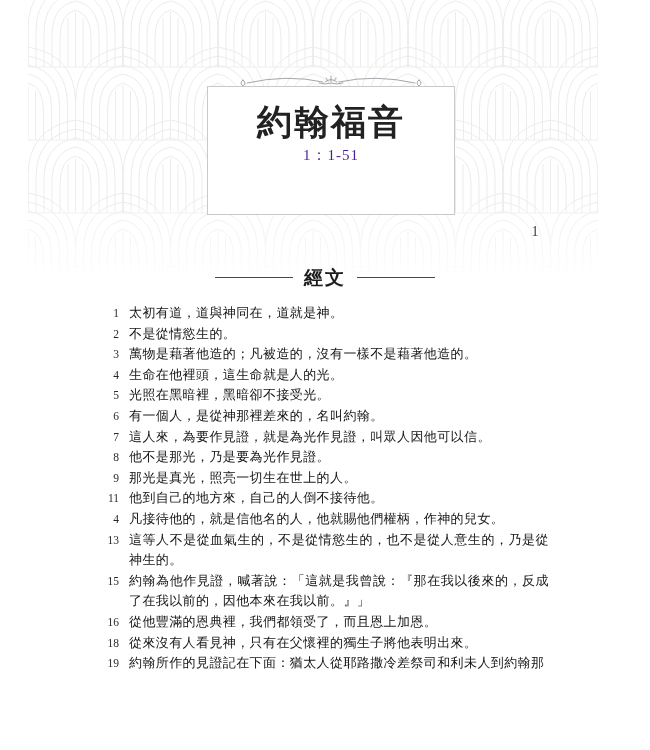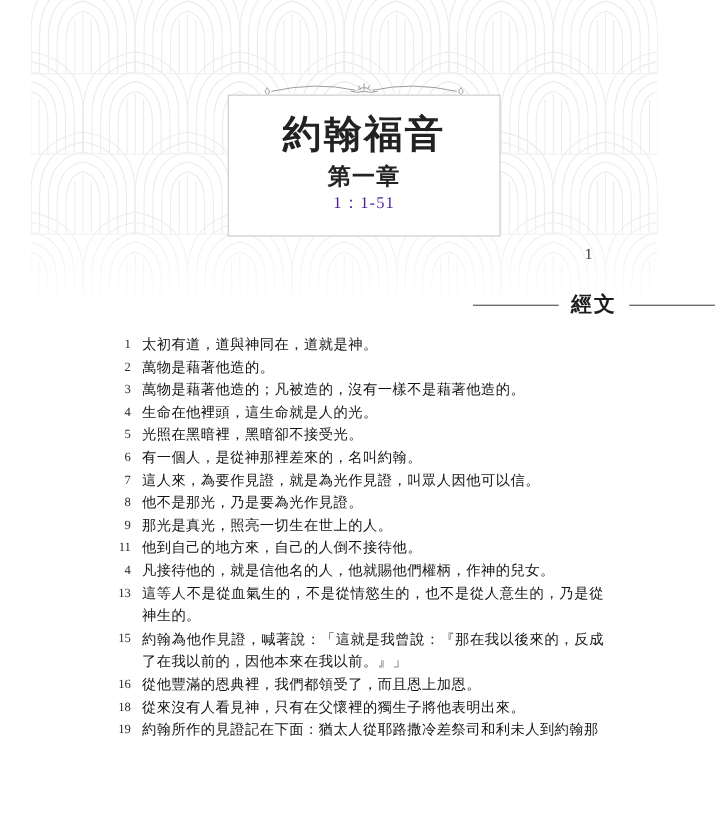--- a/index.html
+++ b/index.html
@@ -100,21 +100,21 @@
   }
 
   
   #section-heading {
     position: absolute;
     left: 0;
     top: 268px;
     width: 650px;
     display: flex;
     align-items: center;
-    justify-content: flex-end;
+    justify-content: center;
     gap: 11px;
   }
   #section-heading .rule {
     display: block;
     width: 78px;
     height: 1px;
     background: #4a4a4a;
   }
   #section-heading .heading-text {
     font-size: 19px;
@@ -226,40 +226,39 @@
         <path d="M129,6 L127,9"></path>
         <path d="M112,11 Q118,13 124,11 Q130,13 136,11"></path>
         <path d="M36,8 Q32,11 36,14 Q40,11 36,8"></path>
         <path d="M212,8 Q216,11 212,14 Q208,11 212,8"></path>
       </g>
     </svg>
   </div>
 
   <div id="title-card">
     <h1 class="book-title">約翰福音</h1>
-    <h2 class="chapter-title">第一章</h2>
     <p class="verse-range">1：1-51</p>
   </div>
 
   <div id="page-number">1</div>
 
   <div id="section-heading">
     <span class="rule"></span>
     <span class="heading-text">經文</span>
     <span class="rule"></span>
   </div>
 
   <div id="verse-list">
       <div class="verse-row">
         <div class="verse-num">1</div>
         <div class="verse-text">太初有道，道與神同在，道就是神。</div>
       </div>
       <div class="verse-row">
         <div class="verse-num">2</div>
-        <div class="verse-text">萬物是藉著他造的。</div>
+        <div class="verse-text">不是從情慾生的。</div>
       </div>
       <div class="verse-row">
         <div class="verse-num">3</div>
         <div class="verse-text">萬物是藉著他造的；凡被造的，沒有一樣不是藉著他造的。</div>
       </div>
       <div class="verse-row">
         <div class="verse-num">4</div>
         <div class="verse-text">生命在他裡頭，這生命就是人的光。</div>
       </div>
       <div class="verse-row">

